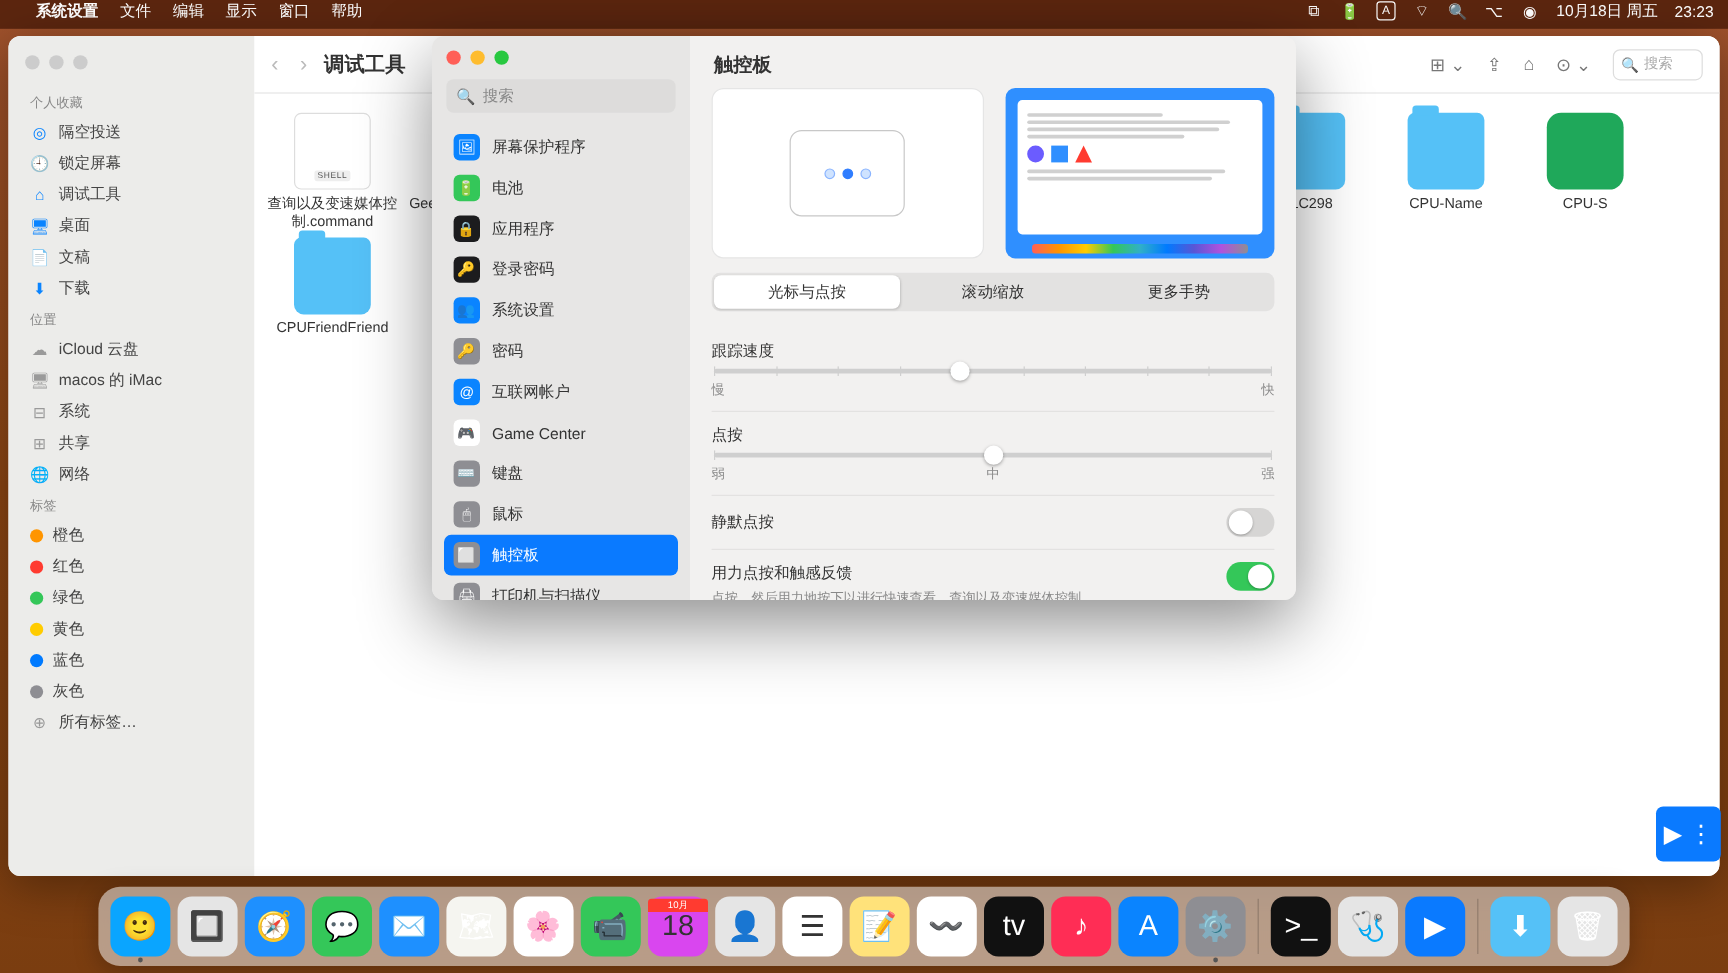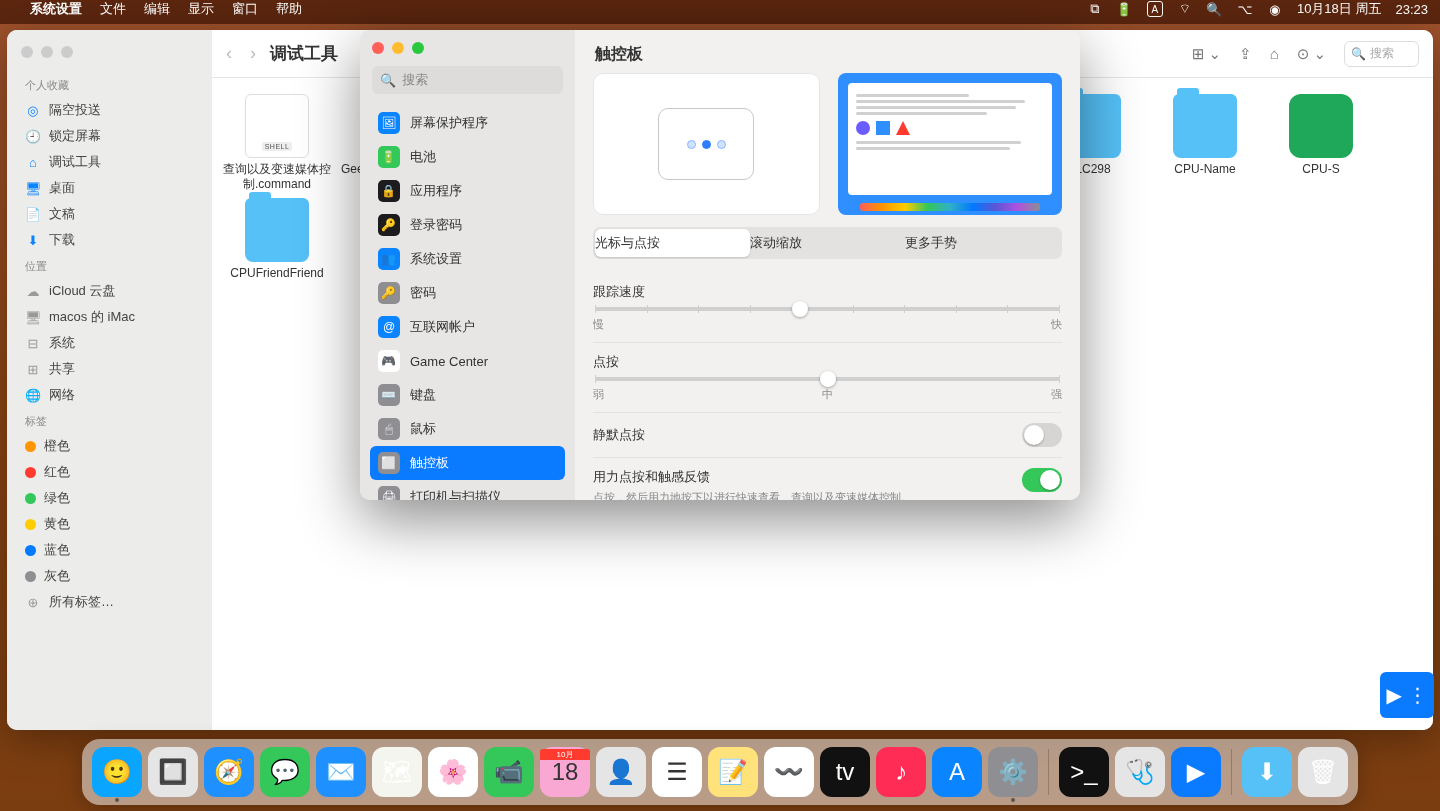--- a/index.html
+++ b/index.html
@@ -57,21 +57,21 @@
 .set-body { flex:1; overflow-y:auto; padding:0 18px 12px; }
 .preview-row { display:flex; gap:18px; margin-bottom:12px; }
 .pv-pad { flex:1; background:#fff; border:1px solid #e5e5e5; border-radius:10px; display:flex; align-items:center; justify-content:center; height:142px; }
 .pad { width:96px; height:72px; border:1px solid #c8c8c8; border-radius:10px; display:flex; align-items:center; justify-content:center; gap:6px; }
 .pad span{width:9px;height:9px;border-radius:50%;background:#cfe3ff;border:1px solid #8ab4ff;}
 .pad span.mid{background:#2f7dff;border-color:#2f7dff;}
 .pv-screen { flex:1; border-radius:8px; overflow:hidden; background:#2f8fff; height:142px; position:relative; }
 .pv-screen .win{position:absolute;inset:10px 10px 20px;background:#fff;border-radius:4px;padding:8px;}
 .pv-screen .bar{position:absolute;bottom:4px;left:10%;right:10%;height:8px;border-radius:3px;background:linear-gradient(90deg,#ff5f57,#ff9500,#ffcc00,#34c759,#30b0c7,#007aff,#5856d6,#af52de,#8e8e93);}
 .seg { display:flex; background:#e3e2e1; border-radius:7px; padding:2px; font-size:13px; margin-bottom:14px; }
-.seg div { flex:1; padding:5px 0; color:#333; border-radius:6px; }
+.seg div { flex:1; text-align:center; padding:5px 0; color:#333; border-radius:6px; }
 .seg div.active { background:#fff; box-shadow:0 1px 2px rgba(0,0,0,.15); }
 .row { padding:10px 0; border-bottom:1px solid #e3e2e1; }
 .row .lbl { font-size:13px; color:#333; }
 .row .sub { font-size:11px; color:#888; margin-top:4px; }
 .slider-row .lbl{margin-bottom:6px;}
 .slider { position:relative; height:4px; background:#cfcfcf; border-radius:2px; margin:4px 2px 0; }
 .slider .ticks{position:absolute;inset:0;display:flex;justify-content:space-between;}
 .slider .ticks i{width:1px;height:8px;background:#cfcfcf;margin-top:-2px;}
 .slider .knob{position:absolute;top:-6px;width:16px;height:16px;border-radius:50%;background:#fff;box-shadow:0 1px 3px rgba(0,0,0,.35);transform:translateX(-50%);}
 .slider-lbls{display:flex;justify-content:space-between;font-size:11px;color:#888;margin-top:6px;}
@@ -480,21 +480,21 @@
     </div>
     <div class="app " style="background:#f5f5f0;">
       <span style="font-size:24px">🗺</span>
     </div>
     <div class="app " style="background:#ffffff;">
       <span style="font-size:24px">🌸</span>
     </div>
     <div class="app " style="background:#34c759;">
       <span style="font-size:24px">📹</span>
     </div>
-    <div class="app " style="background:#f9a8d4;color:#333">
+    <div class="app " style="background:#d946ef;color:#333">
       <div style="position:absolute;top:2px;left:0;right:0;font-size:8px;background:#ff3b30;color:#fff;border-radius:3px 3px 0 0;text-align:center">10月</div>
       <span style="font-size:24px">18</span>
     </div>
     <div class="app " style="background:#e5e5e5;">
       <span style="font-size:24px">👤</span>
     </div>
     <div class="app " style="background:#ffffff;color:#333">
       <span style="font-size:24px">☰</span>
     </div>
     <div class="app " style="background:#ffe27a;">

